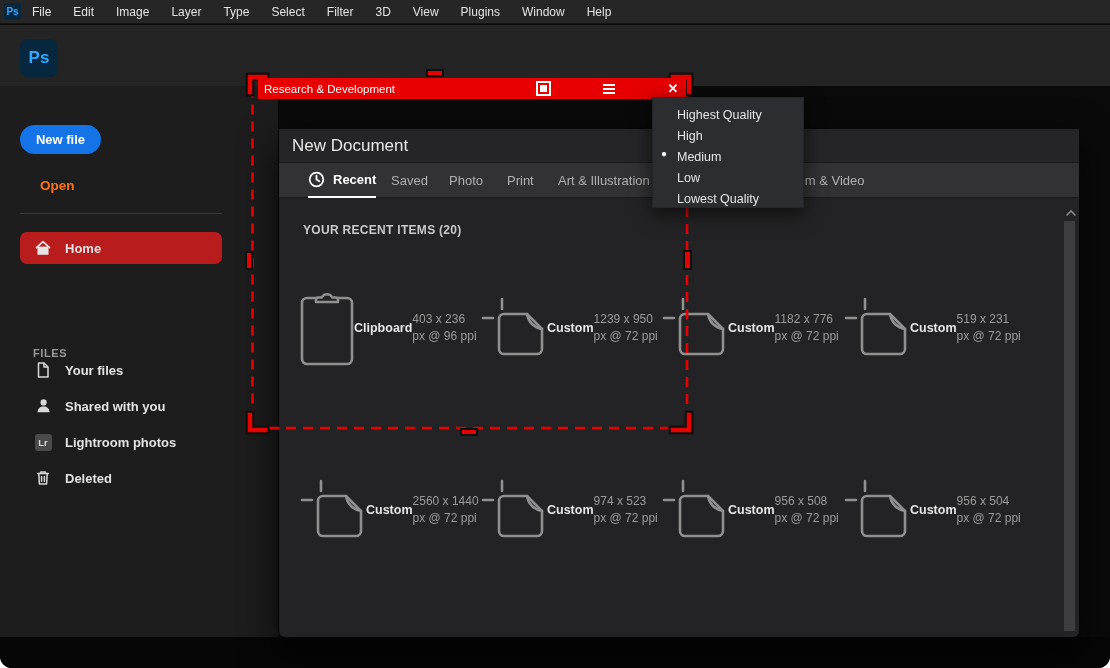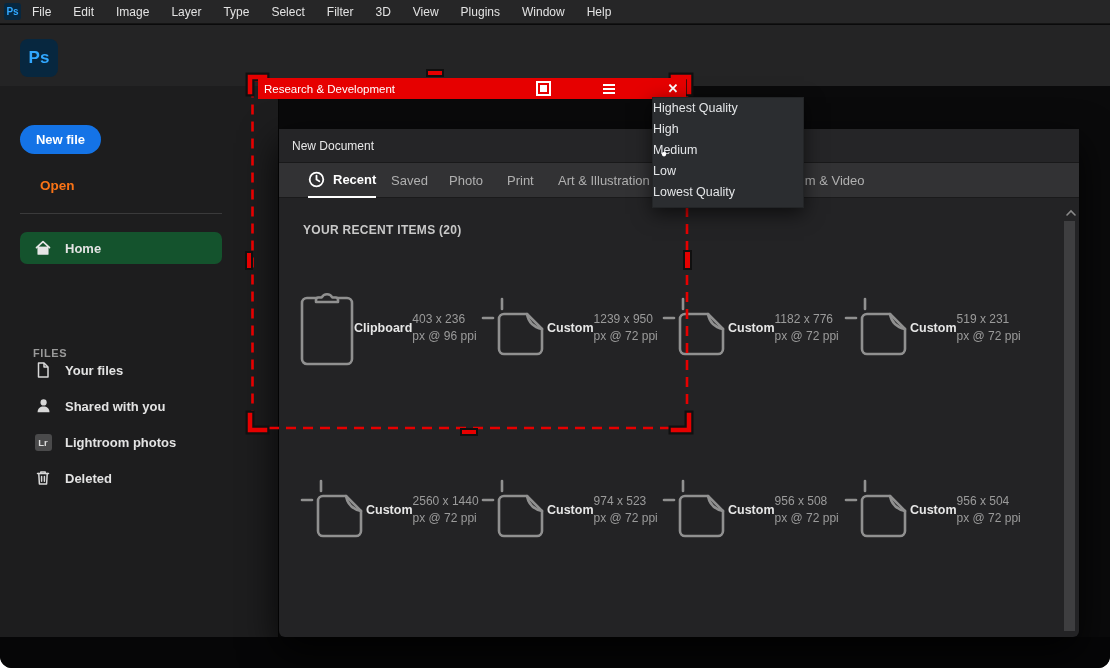--- a/index.html
+++ b/index.html
@@ -55,21 +55,21 @@
     padding:4px 20px 4px 20px;
   }
   .side-divider {
     position:absolute; left:20px; top:127px; width:202px; height:1px; background:#3a3a3b;
   }
   .nav-item {
     position:absolute; left:20px; width:202px; height:32px; border-radius:7px;
     display:flex; align-items:center; gap:13px; padding-left:14px;
     color:#e3e3e3; font-size:13px; font-weight:bold; cursor:pointer;
   }
-  .nav-item.active { background:#14532d; }
+  .nav-item.active { background:#b91c1c; }
   .nav-item .nicon { width:18px; height:18px; display:flex; align-items:center; justify-content:center; }
   .files-heading {
     position:absolute; left:33px; top:234px; color:#9a9a9a; font-size:11px;
     letter-spacing:.6px; font-weight:bold;margin-top:27px;
   }
   .lr-badge {
     width:17px; height:17px; background:#4a4a4b; border-radius:3px; color:#dcdcdc;
     font-size:9.5px; font-weight:bold; display:flex; align-items:center; justify-content:center;
   }
 
@@ -86,21 +86,21 @@
   
   .dialog {
     position:absolute; left:279px; top:129px; width:800px; height:508px;
     background:#232325; z-index:10; border-radius:0 0 6px 6px;
     box-shadow:0 14px 38px rgba(0,0,0,.85);
   }
   .dlg-header {
     position:absolute; left:0; top:0; width:100%; height:34px;
     background:#252527; border-bottom:1px solid #19191a;
     display:flex; align-items:center; padding-left:13px;
-    color:#e8e8e8; font-size:12px;
+    color:#e8e8e8; font-size:17px;
   }
   .dlg-tabs {
     position:absolute; left:0; top:34px; width:100%; height:35px;
     background:#323234; border-bottom:1px solid #1a1a1b;
   }
   .tab {
     position:absolute; top:0; height:35px; display:flex; align-items:center; gap:8px;
     color:#b0b0b0; font-size:13px; cursor:pointer; white-space:nowrap;
   }
   .tab.active { color:#ffffff; font-weight:bold; border-bottom:2.5px solid #ffffff; }
@@ -138,22 +138,22 @@
   .cap-burger span { display:block; width:12px; height:2px; background:#fff; }
   .cap-x { color:#fff; font-size:13px; font-weight:bold; line-height:1; }
 
   
   .quality-menu {
     position:absolute; left:652px; top:97px; width:152px; height:111px;
     background:#2b2d30; z-index:60; box-shadow:0 6px 18px rgba(0,0,0,.6);
     border:1px solid #232527; padding-top:3px;
   }
   .qitem {
-    position:relative; height:21px; display:flex; align-items:flex-start;
-    color:#e4e6e8; font-size:12.5px; cursor:pointer;
+    position:relative; height:21px; display:flex; align-items:flex-end;
+    padding-left:24px; color:#e4e6e8; font-size:12.5px; cursor:pointer;
   }
   .qdot { position:absolute; left:8px; top:50%; transform:translateY(-53%); font-size:10px; color:#ffffff; }
 </style>
 </head>
 <body>
 
 <div class="app">
 
   <div class="menubar">
     <div class="ps-badge">Ps</div>

